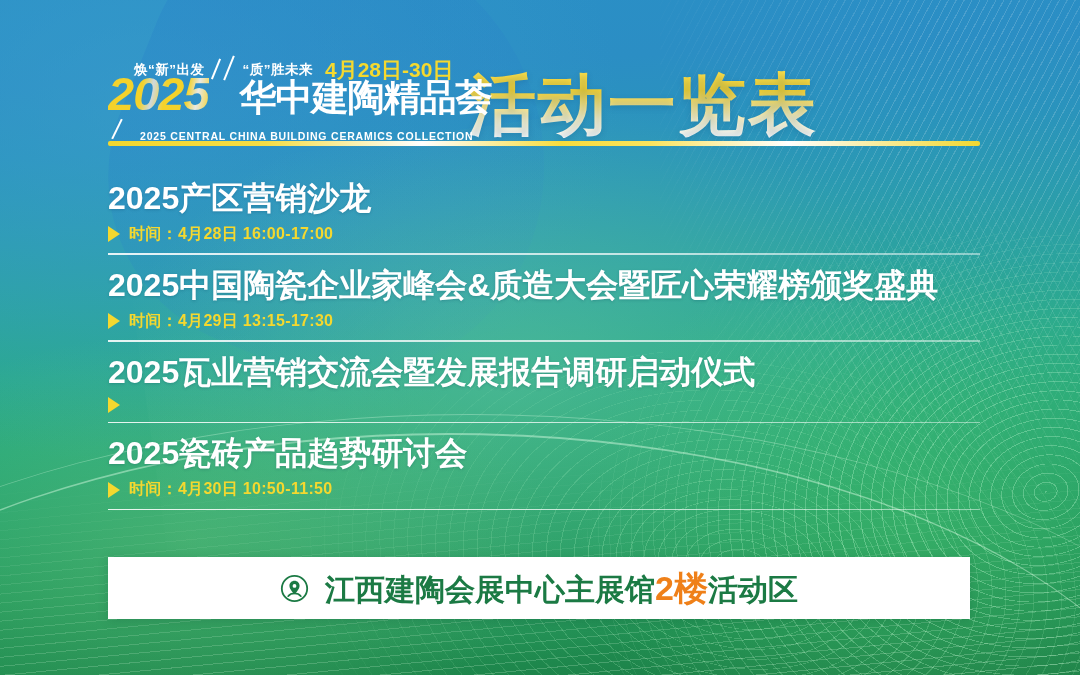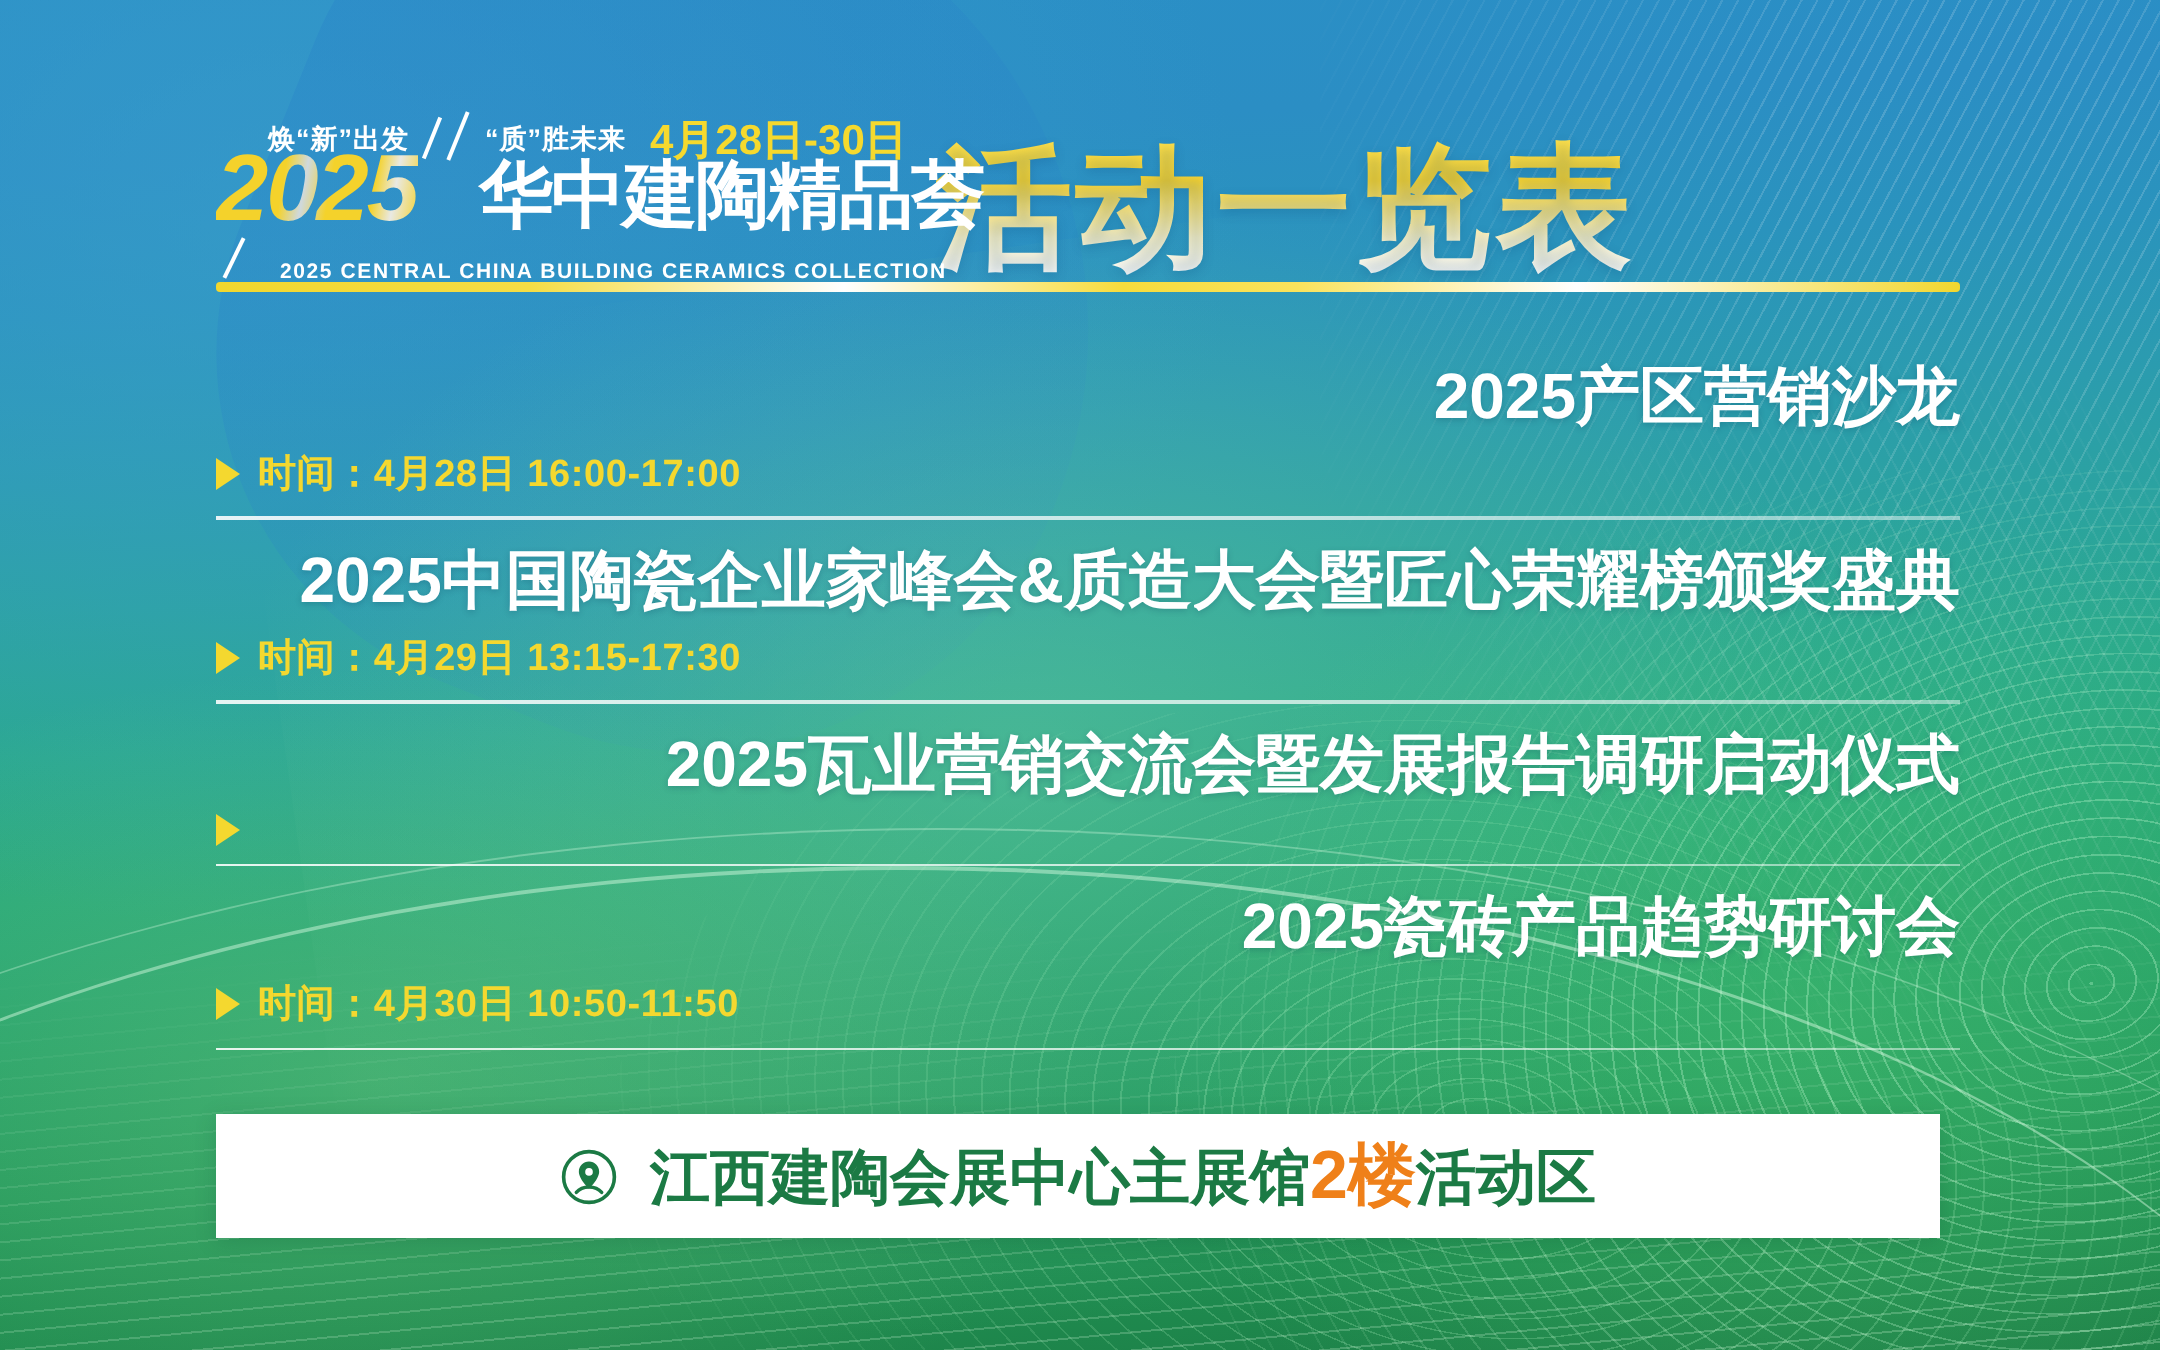--- a/index.html
+++ b/index.html
@@ -274,21 +274,20 @@
 
   
   .events {
     position: absolute;
     left: 108px; top: 168px;
     width: 872px;
   }
   .event-row {
     position: relative;
     padding: 12px 0 10px 0;
-    text-align: right;
   }
   .event-sep {
     position: absolute;
     left: 0; bottom: 0;
     width: 872px; height: 1.5px;
     background: linear-gradient(90deg,
       rgba(255,255,255,0.88) 0%,
       rgba(255,255,255,0.70) 60%,
       rgba(255,255,255,0.45) 100%);
   }
@@ -309,21 +308,21 @@
   .tri {
     width: 0; height: 0;
     border-left: 12px solid #f4d82f;
     border-top: 8px solid transparent;
     border-bottom: 8px solid transparent;
     margin-right: 9px;
     flex: 0 0 auto;
   }
   .time-text {
     color: #f4d82f;
-    font-size: 19px;
+    font-size: 16px;
     font-weight: bold;
     letter-spacing: 0.3px;
     white-space: nowrap;
   }
 
   
   .loc-bar {
     position: absolute;
     left: 108px; top: 557px;
     width: 862px; height: 62px;

